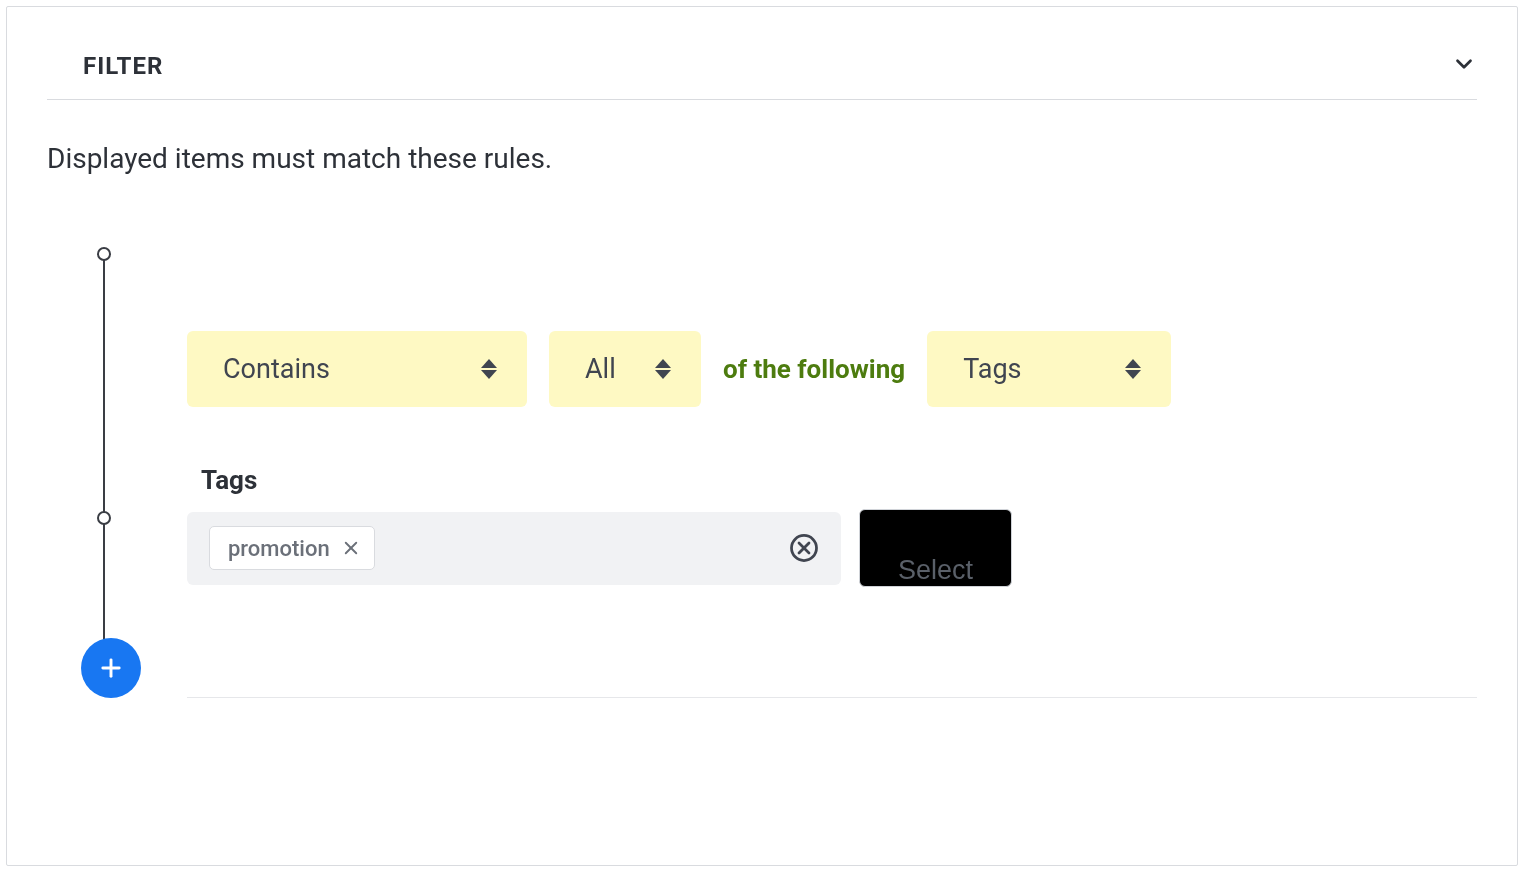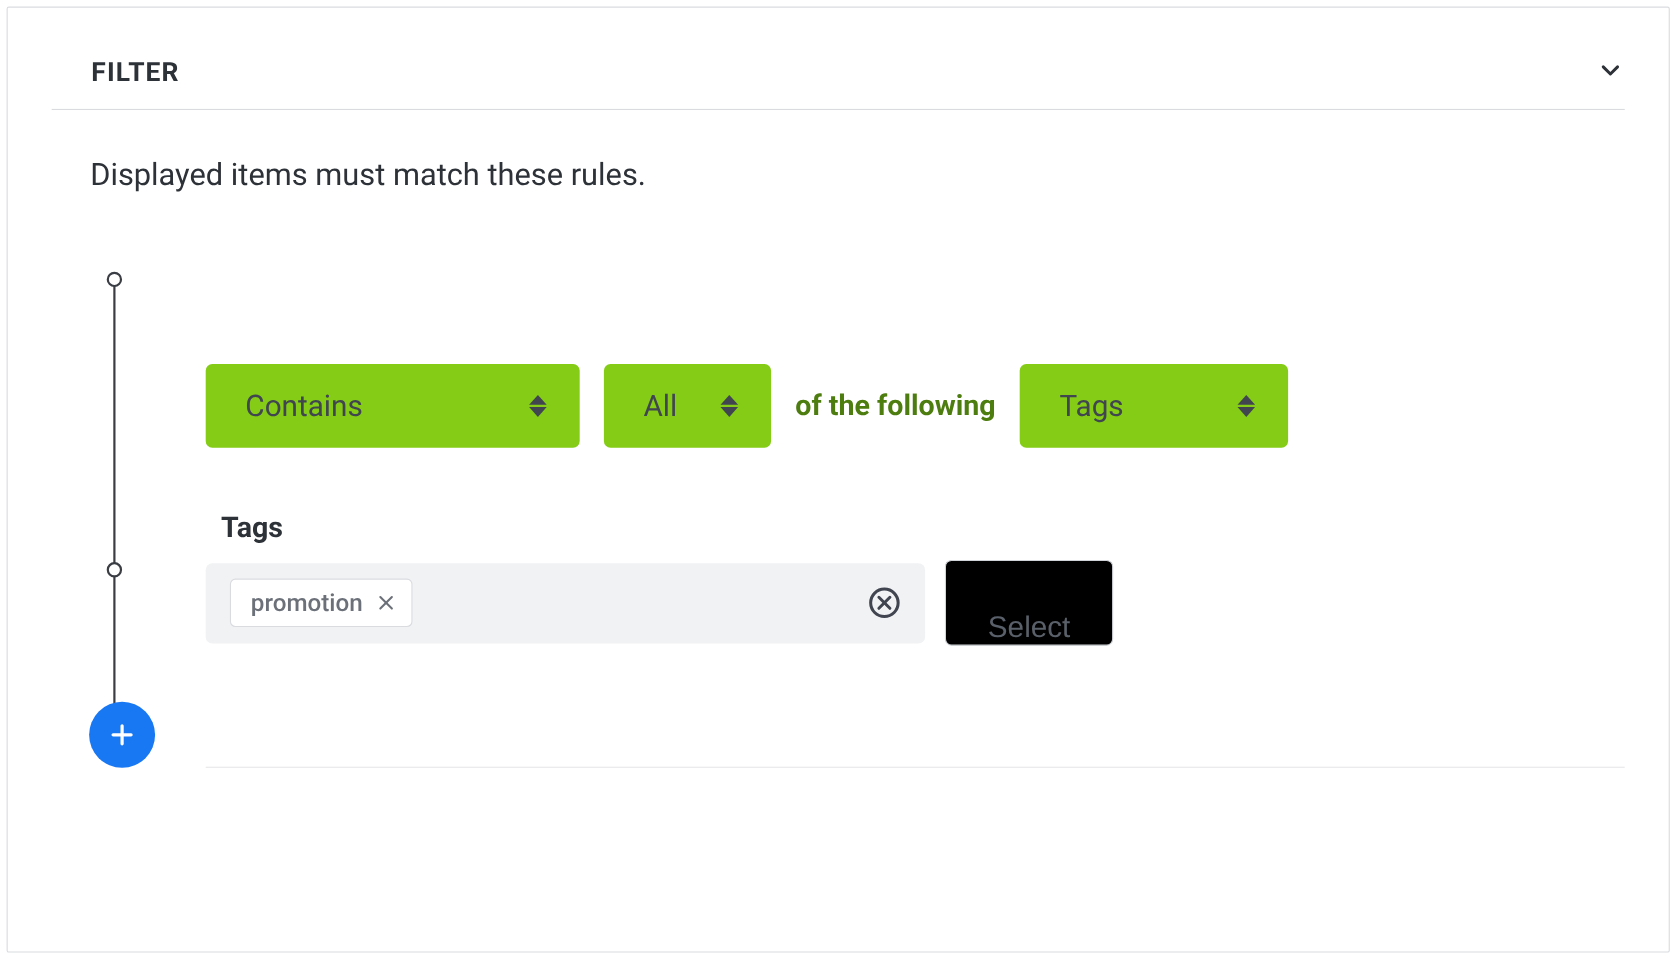--- a/index.html
+++ b/index.html
@@ -42,21 +42,20 @@
     }
     .chevron-down svg {
       width: 26px;
       height: 26px;
       stroke: #2d3138;
     }
     .description {
       font-size: 28px;
       color: #2d3138;
       margin-bottom: 70px;
-      margin-left: 35px;
     }
     .rules-area {
       position: relative;
       margin-left: 50px;
     }
     .timeline {
       position: absolute;
       left: 0;
       top: 0;
       bottom: 0;
@@ -104,21 +103,21 @@
       margin-left: 90px;
       padding-top: 86px;
     }
     .condition-row {
       display: flex;
       align-items: center;
       gap: 22px;
       margin-bottom: 58px;
     }
     .select-box {
-      background: #84cc16;
+      background: #fef9c3;
       border: none;
       border-radius: 6px;
       height: 76px;
       display: flex;
       align-items: center;
       justify-content: space-between;
       padding: 0 30px 0 36px;
       cursor: pointer;
       font-size: 27px;
       color: #404550;

